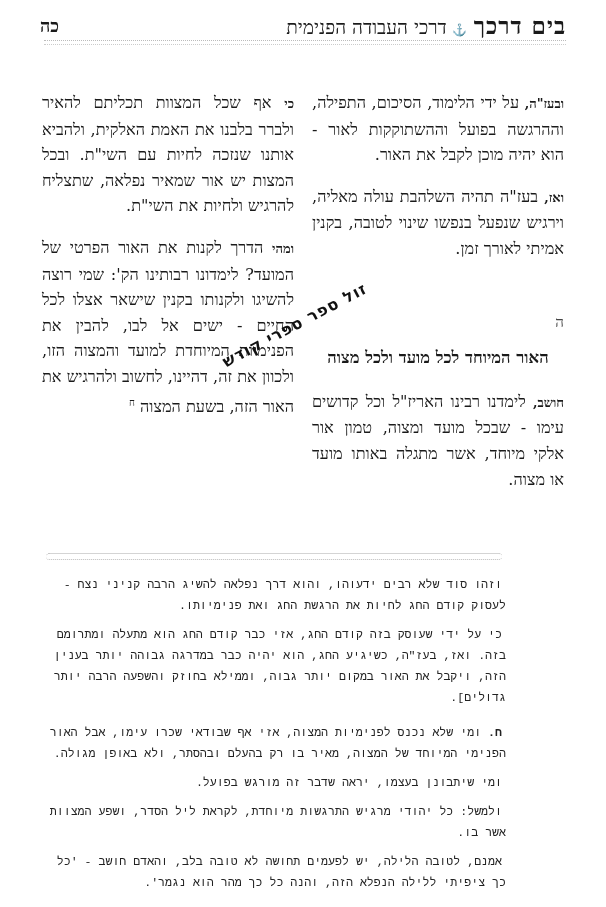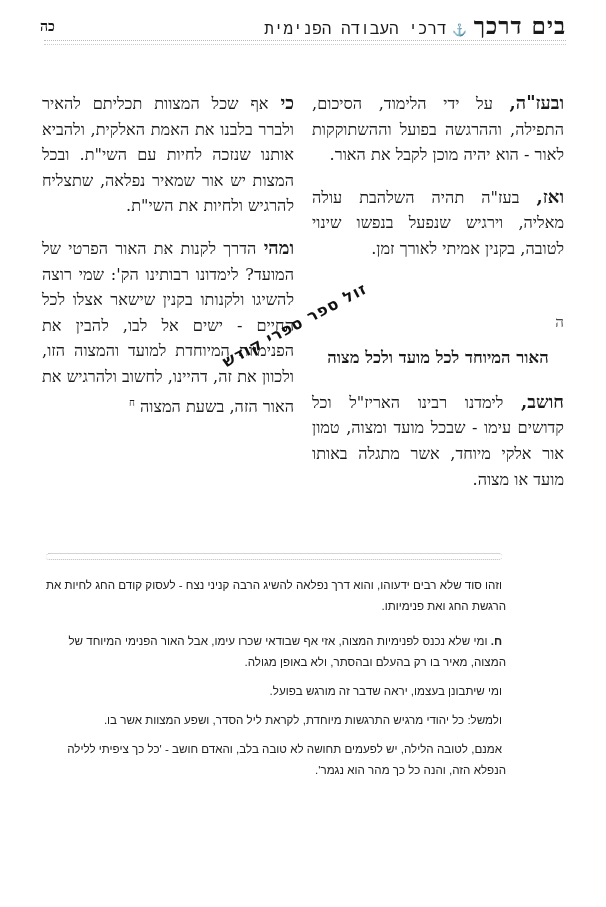--- a/index.html
+++ b/index.html
@@ -35,26 +35,25 @@
     .book-title {
       font-weight: bold;
       font-size: 23px;
       letter-spacing: 1px;
     }
     .anchor-icon {
       font-size: 12px;
       color: #333;
     }
     .chapter-title {
-      font-size: 16px;
-      font-family: Liberation Mono, monospace;
+      font-size: 19px;
     }
     .page-number {
       font-weight: bold;
-      font-size: 14px;
+      font-size: 18px;
     }
     .header-rule {
       position: absolute;
       top: 40px;
       left: 44px;
       right: 40px;
       height: 3px;
       border-top: 1px dotted #bbb;
       border-bottom: 1px dotted #ccc;
     }
@@ -72,21 +71,21 @@
       font-size: 16.2px;
       line-height: 25.6px;
       text-align: justify;
       text-align-last: right;
     }
     .para {
       margin: 0 0 16px 0;
     }
     .para .lead {
       font-weight: bold;
-      font-size: 18px;
+      font-size: 13px;
     }
     .section-letter {
       text-align: center;
       font-size: 15px;
       margin: 48px 0 10px 0;
       color: #444;
     }
     .section-title {
       text-align: center;
       font-size: 16.5px;
@@ -119,21 +118,21 @@
       height: 5px;
       border-top: 1px dotted #aaa;
       border-bottom: 1px dotted #bbb;
       border-radius: 4px;
     }
     .notes {
       position: absolute;
       top: 574px;
       left: 40px;
       right: 100px;
-      font-family: Liberation Sans, sans-serif;
+      font-family: Liberation Mono, monospace;
       font-size: 11.6px;
       line-height: 21px;
       text-align: right;
       color: #222;
     }
     .note {
       margin: 0 0 8px 0;
       text-indent: 4px;
     }
     .note .note-label {
@@ -181,20 +180,23 @@
 </main>
 
 <div class="stamp">זול ספר ספרי קודש</div>
 
 <div class="divider"></div>
 
 <section class="notes">
   <p class="note">
     <span class="note-label"></span><span>וזהו סוד שלא רבים ידעוהו, והוא דרך נפלאה להשיג הרבה קניני נצח - לעסוק קודם החג לחיות את הרגשת החג ואת פנימיותו.</span>
   </p>
+  <p class="note">
+    <span class="note-label"></span><span>כי על ידי שעוסק בזה קודם החג, אזי כבר קודם החג הוא מתעלה ומתרומם בזה. ואז, בעז"ה, כשיגיע החג, הוא יהיה כבר במדרגה גבוהה יותר בענין הזה, ויקבל את האור במקום יותר גבוה, וממילא בחוזק והשפעה הרבה יותר גדולים].</span>
+  </p>
   <p class="note" style="margin-top:14px;">
     <span class="note-label">ח.</span><span> ומי שלא נכנס לפנימיות המצוה, אזי אף שבודאי שכרו עימו, אבל האור הפנימי המיוחד של המצוה, מאיר בו רק בהעלם ובהסתר, ולא באופן מגולה.</span>
   </p>
   <p class="note">
     <span class="note-label"></span><span>ומי שיתבונן בעצמו, יראה שדבר זה מורגש בפועל.</span>
   </p>
   <p class="note">
     <span class="note-label"></span><span>ולמשל: כל יהודי מרגיש התרגשות מיוחדת, לקראת ליל הסדר, ושפע המצוות אשר בו.</span>
   </p>
   <p class="note">

